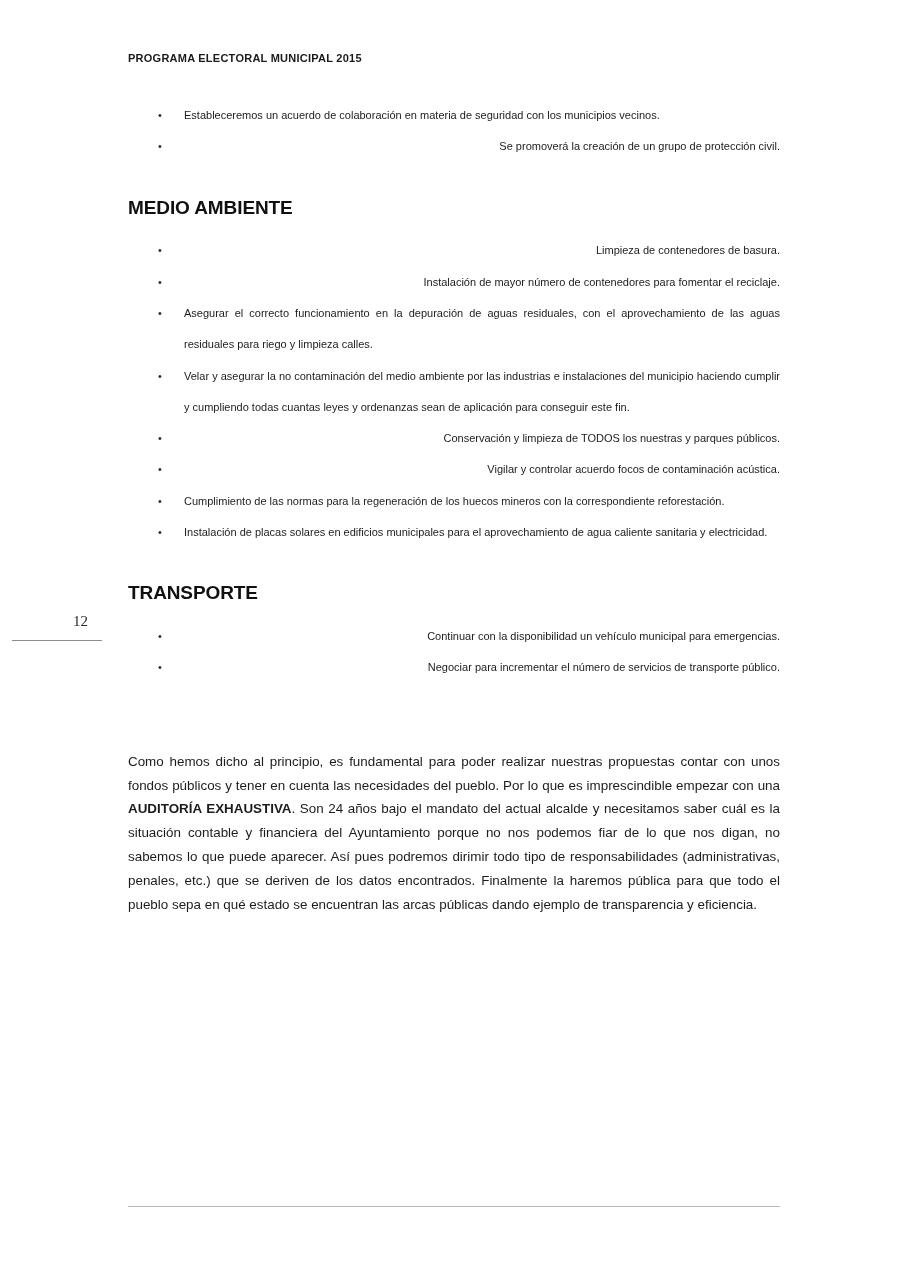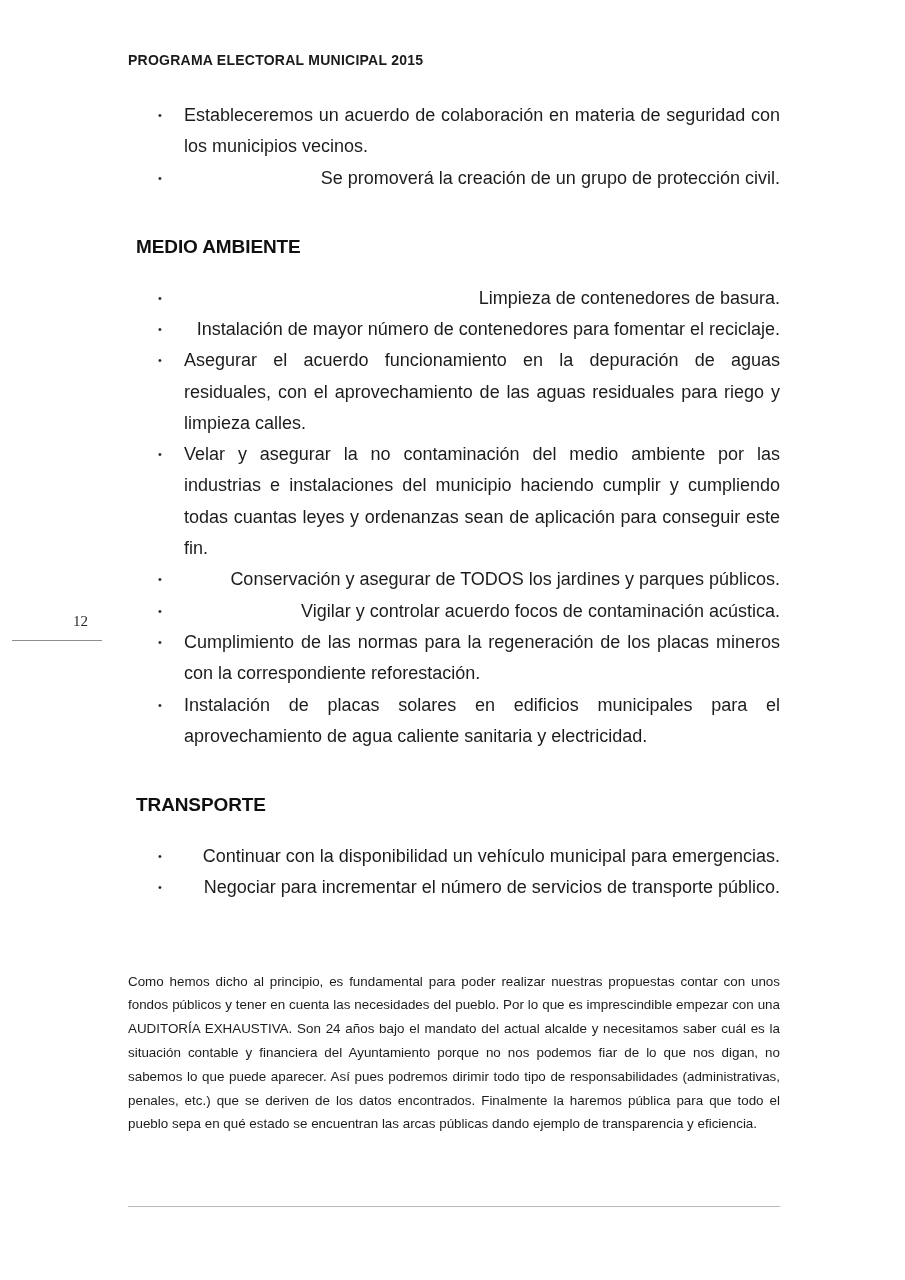--- a/index.html
+++ b/index.html
@@ -21,21 +21,21 @@
     inset: 0;
     background: #ffffff;
   }
 
   
   .doc-header {
     position: absolute;
     left: 128px;
     top: 52px;
     width: 652px;
-    font-size: 14px;
+    font-size: 11px;
     font-weight: bold;
     letter-spacing: 0.25px;
     color: #1a1a1a;
   }
 
   
   .page-number-block {
     position: absolute;
     left: 12px;
     top: 614px;
@@ -67,21 +67,21 @@
   
   .bullet-list {
     list-style: none;
     margin: 0;
     padding: 0;
   }
   .bullet-item {
     position: relative;
     padding-left: 56px;
     margin: 0 0 0 0;
-    font-size: 18px;
+    font-size: 11px;
     line-height: 31.3px;
     color: #1c1c1c;
     text-align: justify;
     text-justify: inter-word;
   }
   .bullet-item::before {
     content: "\2022";
     position: absolute;
     left: 30px;
     top: 0;
@@ -93,37 +93,37 @@
   .bullet-item.nojustify {
     text-align: right;
   }
 
   
   .section-heading {
     font-size: 19px;
     font-weight: bold;
     color: #101010;
     letter-spacing: -0.1px;
-    margin: 8px;
+    margin: 0;
     line-height: 1.2;
   }
   .heading-gap-top { height: 34px; }
   .heading-gap-bottom { height: 16px; }
 
   
   .closing-paragraph {
     font-size: 13.4px;
     line-height: 23.8px;
     color: #1c1c1c;
     text-align: justify;
     text-justify: inter-word;
     margin: 0;
   }
   .closing-paragraph b {
-    font-weight: normal;
+    font-weight: bold;
   }
 
   .para-gap { height: 66px; }
 
   
   .doc-footer-rule {
     position: absolute;
     left: 128px;
     top: 1206px;
     width: 652px;
@@ -149,25 +149,25 @@
       <li class="bullet-item nojustify">Se promoverá la creación de un grupo de protección civil.</li>
     </ul>
 
     <div class="heading-gap-top"></div>
     <h2 class="section-heading">MEDIO AMBIENTE</h2>
     <div class="heading-gap-bottom"></div>
 
     <ul class="bullet-list">
       <li class="bullet-item nojustify">Limpieza de contenedores de basura.</li>
       <li class="bullet-item nojustify">Instalación de mayor número de contenedores para fomentar el reciclaje.</li>
-      <li class="bullet-item">Asegurar el acuerdo funcionamiento en la depuración de aguas residuales, con el aprovechamiento de las aguas residuales para riego y limpieza calles.</li>
+      <li class="bullet-item">Asegurar el correcto funcionamiento en la depuración de aguas residuales, con el aprovechamiento de las aguas residuales para riego y limpieza calles.</li>
       <li class="bullet-item">Velar y asegurar la no contaminación del medio ambiente por las industrias e instalaciones del municipio haciendo cumplir y cumpliendo todas cuantas leyes y ordenanzas sean de aplicación para conseguir este fin.</li>
-      <li class="bullet-item nojustify">Conservación y asegurar de TODOS los jardines y parques públicos.</li>
+      <li class="bullet-item nojustify">Conservación y limpieza de TODOS los nuestras y parques públicos.</li>
       <li class="bullet-item nojustify">Vigilar y controlar acuerdo focos de contaminación acústica.</li>
-      <li class="bullet-item">Cumplimiento de las normas para la regeneración de los placas mineros con la correspondiente reforestación.</li>
+      <li class="bullet-item">Cumplimiento de las normas para la regeneración de los huecos mineros con la correspondiente reforestación.</li>
       <li class="bullet-item">Instalación de placas solares en edificios municipales para el aprovechamiento de agua caliente sanitaria y electricidad.</li>
     </ul>
 
     <div class="heading-gap-top"></div>
     <h2 class="section-heading">TRANSPORTE</h2>
     <div class="heading-gap-bottom"></div>
 
     <ul class="bullet-list">
       <li class="bullet-item nojustify">Continuar con la disponibilidad un vehículo municipal para emergencias.</li>
       <li class="bullet-item nojustify">Negociar para incrementar el número de servicios de transporte público.</li>

